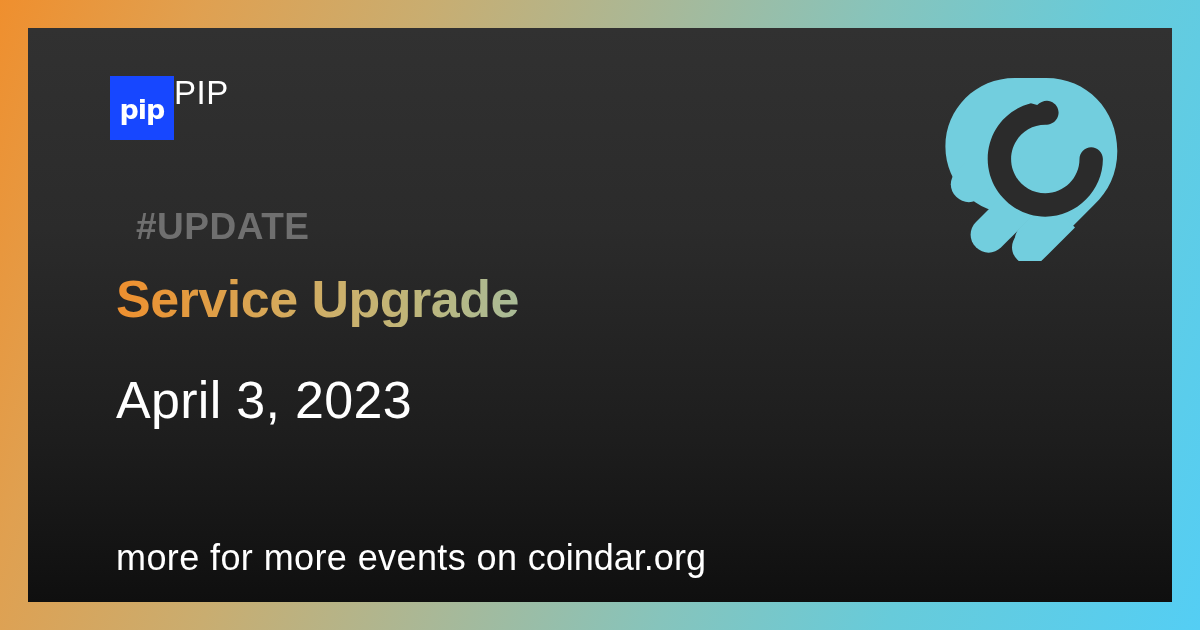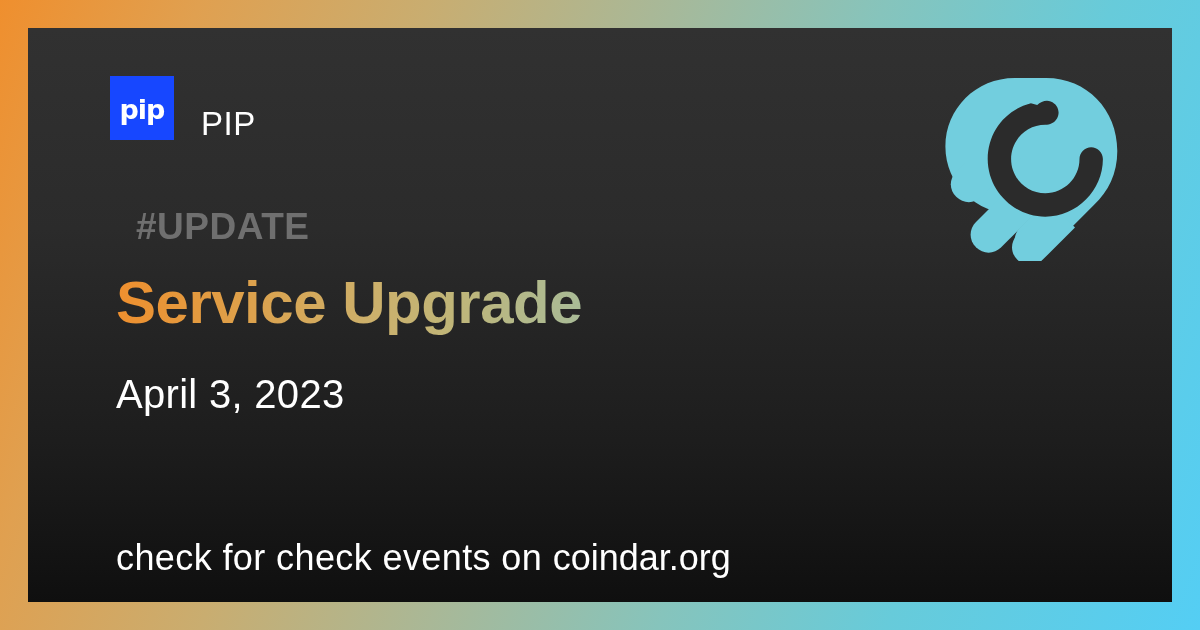--- a/index.html
+++ b/index.html
@@ -34,22 +34,21 @@
     background:linear-gradient(180deg, #313131 0%, #2b2b2b 35%, #1d1d1d 72%, #0f0f0f 100%);
     overflow:hidden;
   }
 
   
   .coin-row {
     position:absolute;
     left:82px;
     top:48px;
     display:flex;
-    align-items:flex-end;
-    gap:27px;
+    align-items:flex-start;
   }
 
   .coin-logo {
     width:64px;
     height:64px;
     background:#1747ff;
     display:flex;
     align-items:center;
     justify-content:center;
     flex:0 0 auto;
@@ -84,21 +83,21 @@
     letter-spacing:0.5px;
     line-height:1;
     margin-left:20px;
   }
 
   
   .headline {
     position:absolute;
     left:88px;
     top:243px;
-    font-size:60px;
+    font-size:52px;
     font-weight:700;
     letter-spacing:-0.5px;
     line-height:1.08;
     white-space:nowrap;
     background:linear-gradient(95deg,
       #ef8f2e 0%,
       #e39a3f 18%,
       #d7a757 38%,
       #ccb06b 55%,
       #c0b578 72%,
@@ -109,21 +108,21 @@
     color:transparent;
     -webkit-text-fill-color:transparent;
   }
 
   
   .date {
     position:absolute;
     left:88px;
     top:346px;
     color:#ffffff;
-    font-size:40px;
+    font-size:52px;
     font-weight:500;
     letter-spacing:0.3px;
     line-height:1;
   }
 
   
   .footer {
     position:absolute;
     left:88px;
     top:512px;
@@ -161,21 +160,21 @@
     <span class="coin-ticker">PIP</span>
   </div>
 
   <div class="tag">#UPDATE</div>
 
   <div class="headline">Service Upgrade</div>
 
   <div class="date">April 3, 2023</div>
 
   <div class="footer">
-    <span>check for check events on </span><span class="brand">coindar.org</span>
+    <span>more for more events on </span><span class="brand">coindar.org</span>
   </div>
 
   <div class="brand-mark">
     <svg viewBox="0 0 200 205" xmlns="http://www.w3.org/2000/svg" aria-hidden="true">
       <g fill="#72cede">
 
         <path d="M118 2
                  C 163 2 197 37 197 83
                  C 197 108 187 128 171 143
                  L 118 196

